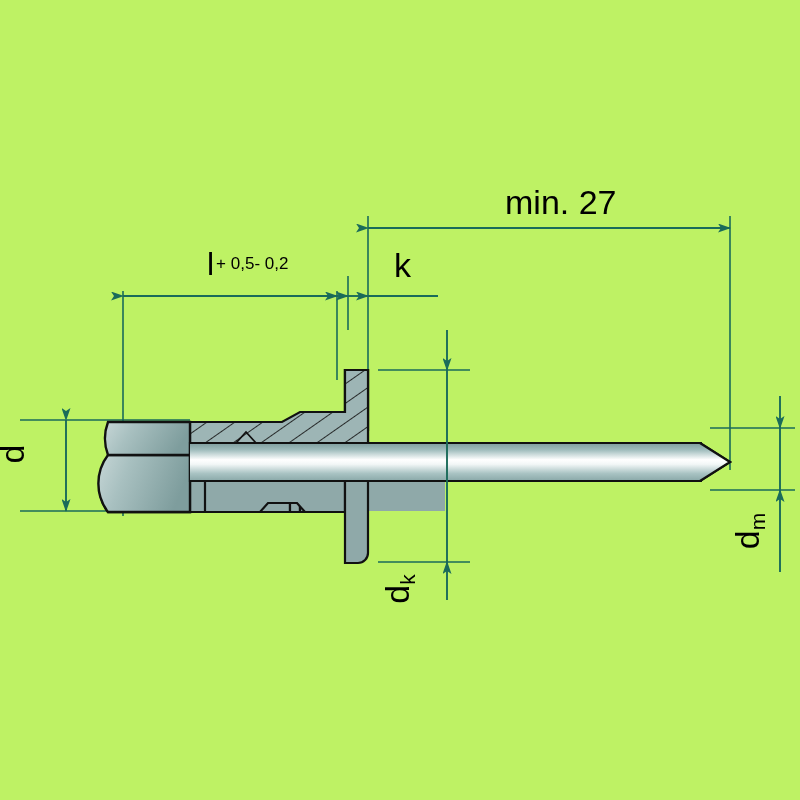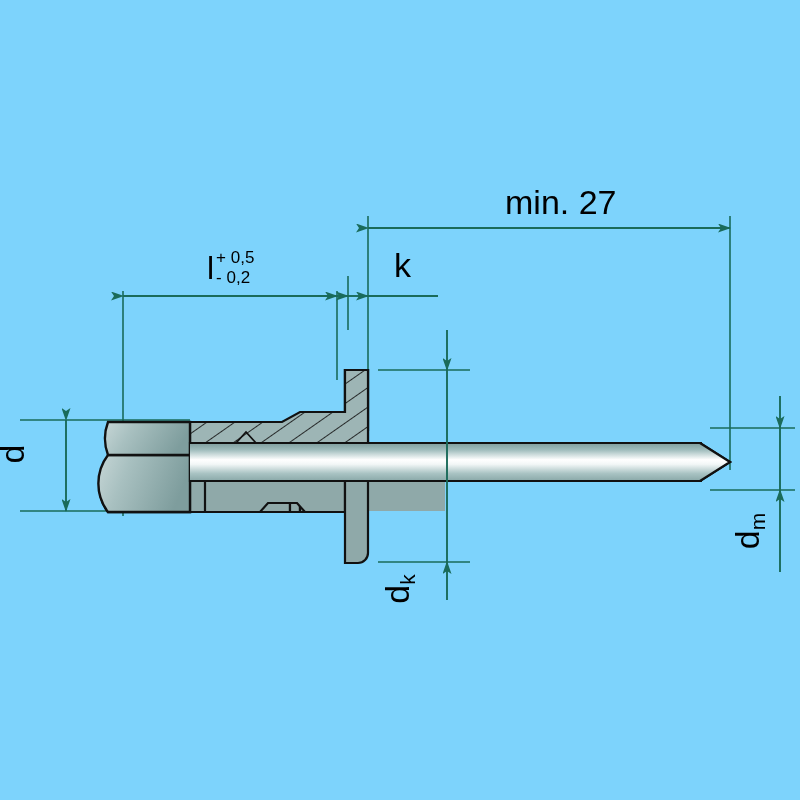--- a/index.html
+++ b/index.html
@@ -7,21 +7,21 @@
     padding: 0;
     background: #ffffff;
   }
   body {
     font-family: "Liberation Sans", sans-serif;
   }
   #drawing-root {
     position: relative;
     width: 800px;
     height: 800px;
-    background: #7dd3fc;
+    background: #bef264;
     overflow: hidden;
   }
   svg.draw {
     position: absolute;
     top: 0;
     left: 0;
     width: 800px;
     height: 800px;
     display: block;
   }
@@ -51,21 +51,20 @@
     align-items: center;
   }
   .lbl-l-main {
     font-size: 32px;
     font-weight: 500;
     line-height: 1;
     margin-right: 2px;
   }
   .lbl-l-tol {
     display: flex;
-    flex-direction: column;
     font-size: 17px;
     line-height: 1.18;
   }
   .lbl-d {
     left: 3px;
     top: 437px;
     font-size: 34px;
     transform: rotate(-90deg);
   }
   .lbl-dk {

